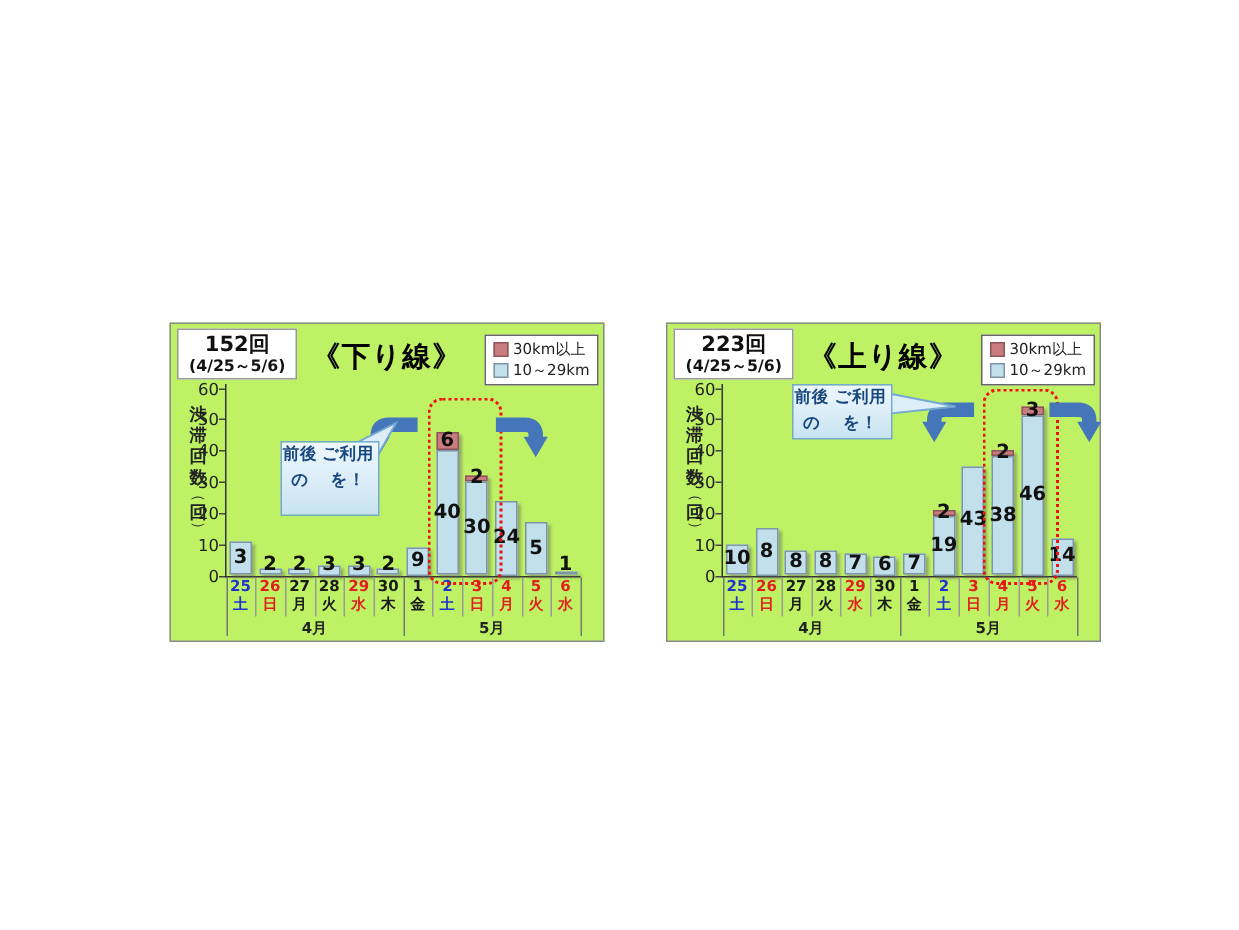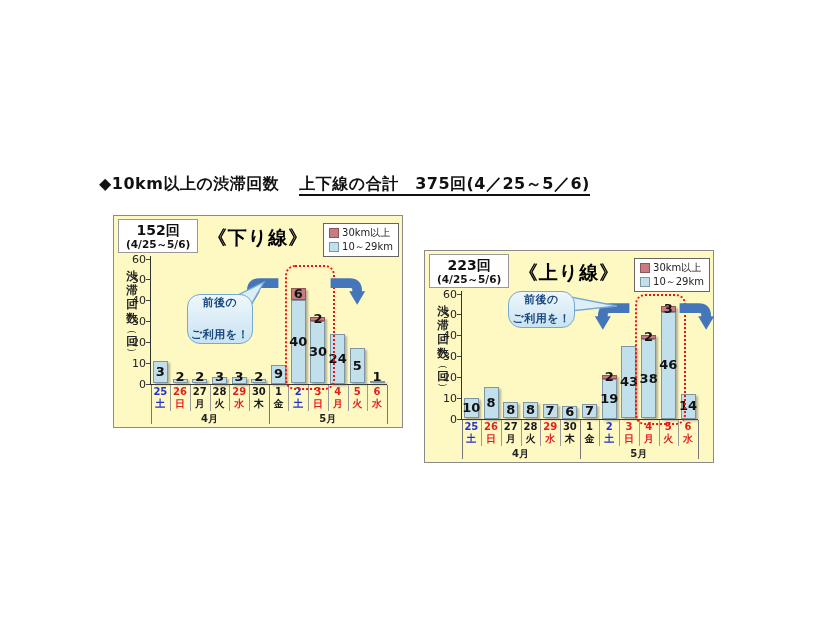--- a/index.html
+++ b/index.html
@@ -1,22 +1,22 @@
 <!DOCTYPE html>
 <html><head>
 <meta charset="utf-8">
 <style>
   html,body{margin:0;padding:0;background:#fff;}
   .page{position:relative;width:826px;height:620px;background:#ffffff;overflow:hidden;
         font-family:"DejaVu Sans","Liberation Sans",sans-serif;}
   .main-title{position:absolute;left:99px;top:174px;font-size:16px;font-weight:bold;color:#111;
               letter-spacing:.5px;white-space:nowrap;}
   .main-title .underlined{margin-left:20px;border-bottom:2px solid #111;padding-bottom:1px;}
-  .panel{position:absolute;top:215px;width:288px;height:211px;background:#fef9c3;border:1px solid #8a8a8a;}
-  #panel-0{left:113px;} #panel-1{left:424px;margin-top:35px;}
+  .panel{position:absolute;top:215px;width:288px;height:211px;background:#bef264;border:1px solid #8a8a8a;}
+  #panel-0{left:113px;} #panel-1{left:444px;}
   .count-box{position:absolute;left:4px;top:3px;border:1px solid #999;background:#fff;
              padding:2px 7px 1px 7px;text-align:center;z-index:3;}
   .count-line1{font-size:14px;font-weight:bold;color:#111;line-height:1.15;}
   .count-line2{font-size:10.5px;font-weight:bold;color:#111;line-height:1.2;}
   .chart-title{position:absolute;left:0;right:0;top:9px;text-align:center;font-size:19px;
                font-weight:600;color:#000;letter-spacing:1px;z-index:2;}
   .legend-box{position:absolute;right:3px;top:7px;border:1px solid #666;background:#fff;
               padding:2px 5px;z-index:3;}
   .legend-row{display:flex;align-items:center;height:14px;}
   .legend-swatch{width:8px;height:8px;margin-right:3px;flex:0 0 auto;}
@@ -33,36 +33,33 @@
   .bar-seg{box-sizing:border-box;width:100%;}
   .val-label{position:absolute;width:26px;text-align:center;font-size:13px;font-weight:600;
              color:#111;line-height:14px;z-index:6;}
   .xdate,.xdow{position:absolute;text-align:center;font-size:10px;font-weight:bold;line-height:12px;z-index:2;}
   .xsep{position:absolute;width:1px;background:#9a9a9a;z-index:1;}
   .xsep-month{position:absolute;width:1px;background:#777;z-index:1;}
   .month-label{position:absolute;text-align:center;font-size:10px;color:#222;font-weight:600;z-index:2;}
   .highlight-box{position:absolute;border:2.6px dotted #f01010;border-radius:10px;z-index:7;}
   .arrow{position:absolute;z-index:8;}
   .tail-svg{position:absolute;left:0;top:0;width:288px;height:211px;z-index:9;pointer-events:none;}
-  .bubble{position:absolute;border:1.5px solid #74a9d0;border-radius:13px;
+  .bubble{position:absolute;border:1.5px solid #74a9d0;border-radius:0;
           background:linear-gradient(#eef7fc,#c9e3f2);z-index:10;
-          display:flex;flex-direction:column;justify-content:space-between;text-align:center;}
+          display:flex;flex-direction:row;justify-content:space-between;text-align:center;}
   .bubble-line{font-size:11px;font-weight:bold;color:#17477e;line-height:1.5;letter-spacing:.5px;}
   .logo{position:absolute;left:619px;top:408px;z-index:20;}
   .logo-ruby{position:absolute;left:84px;top:-1px;font-size:6.5px;color:#9a9a9a;letter-spacing:.5px;}
   .logo-text{font-size:29px;font-weight:800;color:#7f7f7f;letter-spacing:-1px;opacity:.93;
              font-family:"Liberation Sans","DejaVu Sans",sans-serif;}
 </style>
 </head>
 <body>
 
 <div class="page">
-  <div class="main-title">
-    <span>◆10km以上の渋滞回数</span><span class="underlined">上下線の合計　375回(4／25～5／6)</span>
-  </div>
 
   <div class="panel" id="panel-0">
       <div class="count-box">
         <div class="count-line1">152回</div>
         <div class="count-line2">(4/25～5/6)</div>
       </div>
       <div class="chart-title">《下り線》</div>
       <div class="legend-box">
         <div class="legend-row">
           <div class="legend-swatch" style="background: rgb(200, 124, 128); border: 1px solid rgb(142, 86, 90);"></div>

